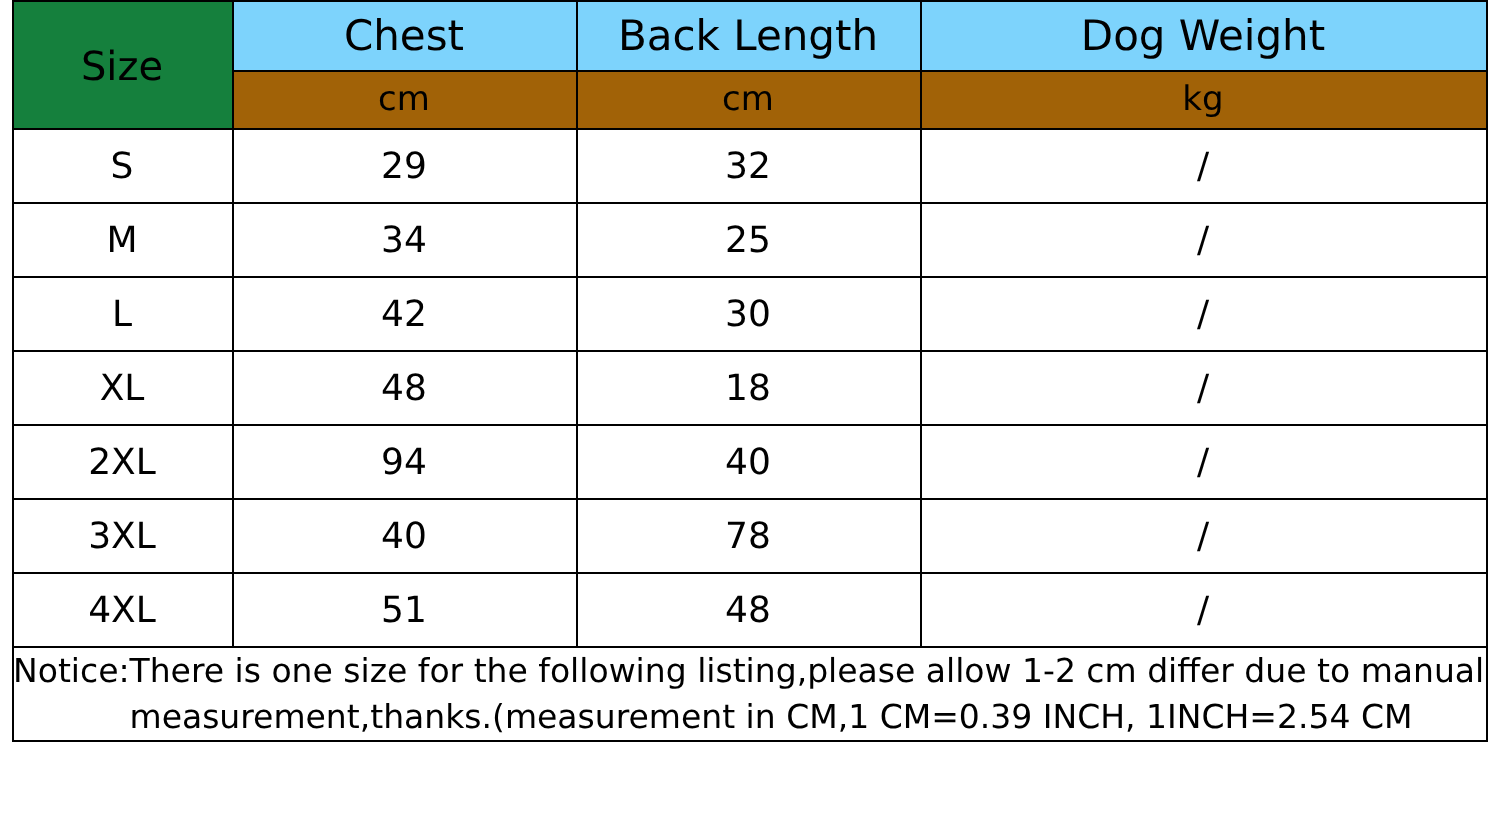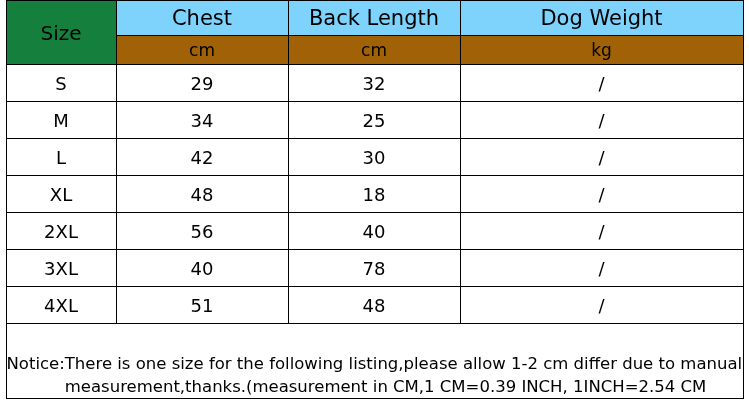--- a/index.html
+++ b/index.html
@@ -64,21 +64,21 @@
   .data-row td {
     height: 36px;
     font-size: 18px;
   }
   .notice-cell {
     padding: 4px 10px 6px 10px;
     font-size: 16.5px;
     line-height: 23px;
     text-align: left;
   }
-  .notice-line1 { display: block; text-align: left; margin-top: 28px; }
+  .notice-line1 { display: block; text-align: left; }
   .notice-line2 { display: block; text-align: center; padding-left: 22px; }
 </style>
 </head>
 <body>
 
 <div class="sheet">
 
 
   <table class="size-table">
     <colgroup>
@@ -119,21 +119,21 @@
         <td>/</td>
       </tr>
       <tr class="data-row">
         <td>XL</td>
         <td>48</td>
         <td>18</td>
         <td>/</td>
       </tr>
       <tr class="data-row">
         <td>2XL</td>
-        <td>56</td>
+        <td>94</td>
         <td>40</td>
         <td>/</td>
       </tr>
       <tr class="data-row">
         <td>3XL</td>
         <td>40</td>
         <td>78</td>
         <td>/</td>
       </tr>
       <tr class="data-row">

